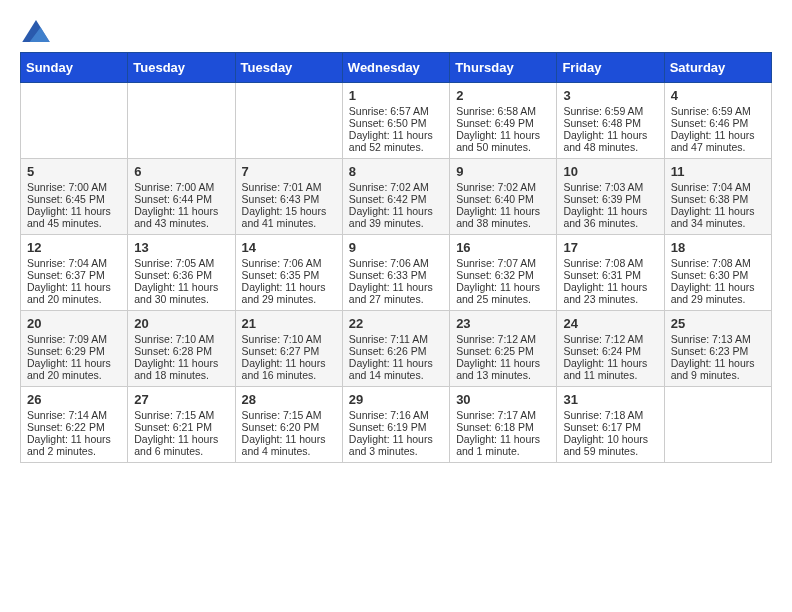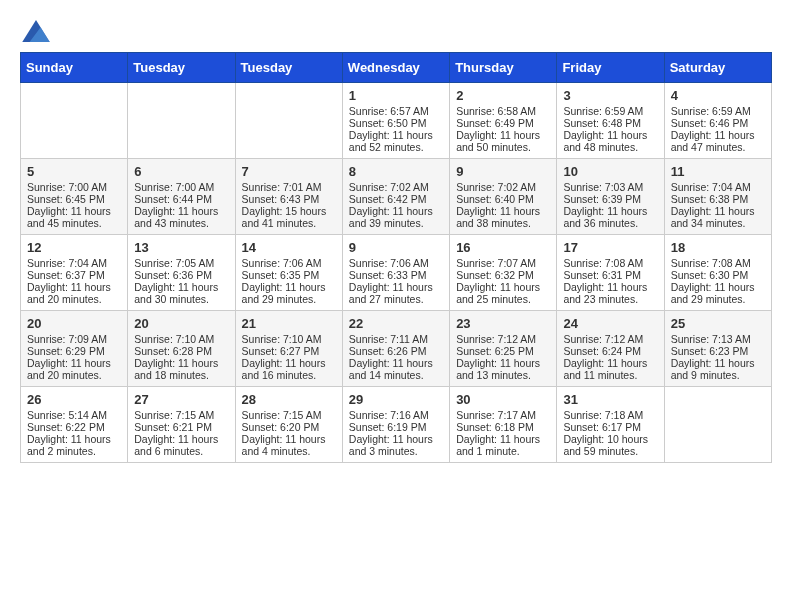--- a/index.html
+++ b/index.html
@@ -279,21 +279,21 @@
         <td>
           <span class="day-number">25</span>
           <div>Sunrise: 7:13 AM</div>
           <div>Sunset: 6:23 PM</div>
           <div>Daylight: 11 hours and 9 minutes.</div>
         </td>
       </tr>
       <tr>
         <td>
           <span class="day-number">26</span>
-          <div>Sunrise: 5:14 AM</div>
+          <div>Sunrise: 7:14 AM</div>
           <div>Sunset: 6:22 PM</div>
           <div>Daylight: 11 hours and 2 minutes.</div>
         </td>
         <td>
           <span class="day-number">27</span>
           <div>Sunrise: 7:15 AM</div>
           <div>Sunset: 6:21 PM</div>
           <div>Daylight: 11 hours and 6 minutes.</div>
         </td>
         <td>

